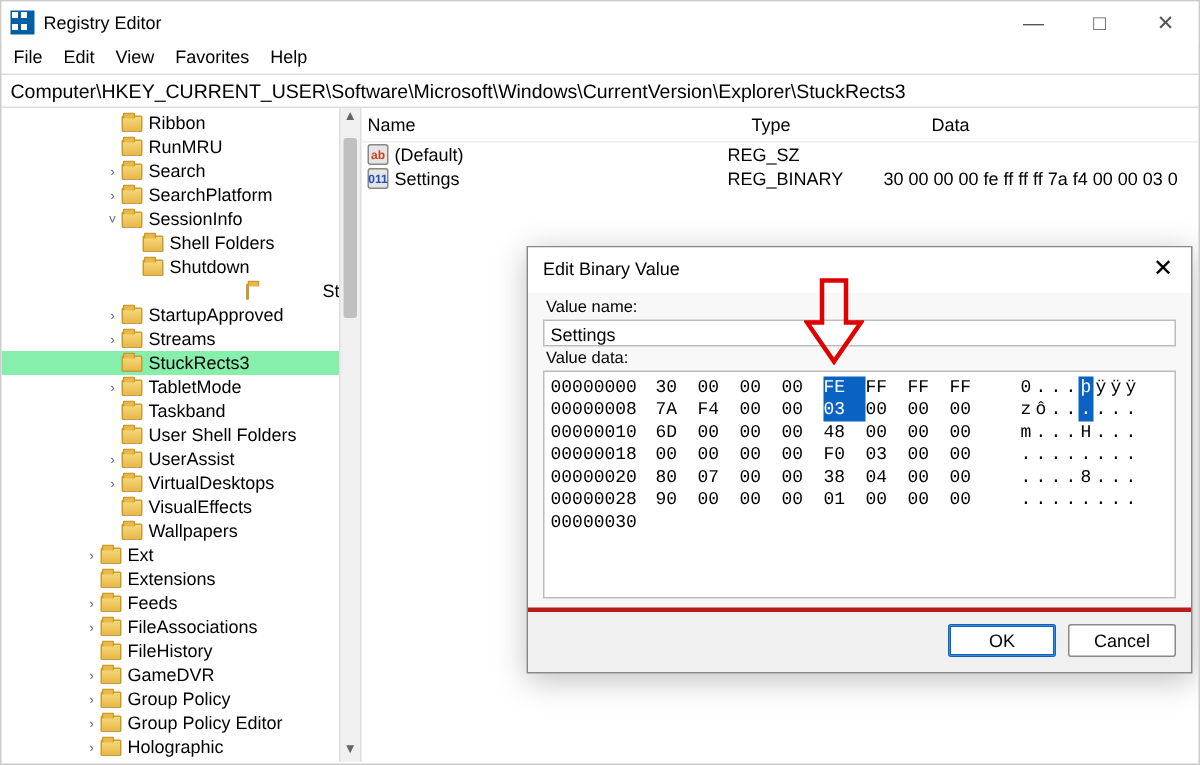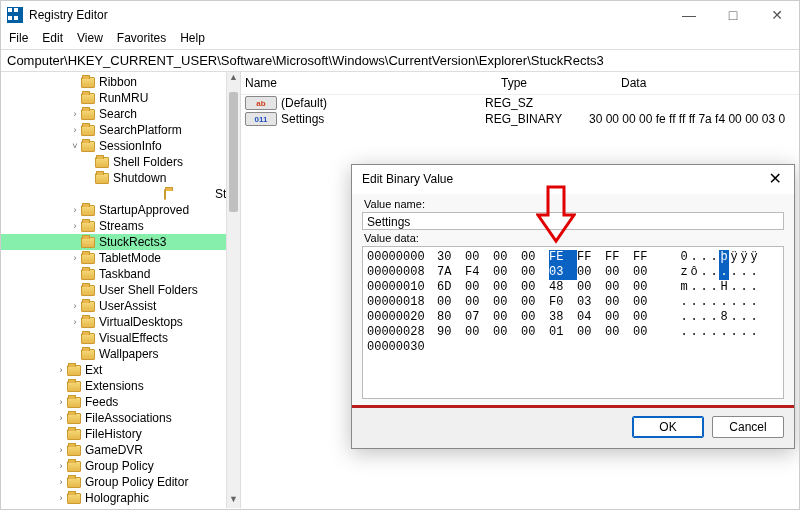--- a/index.html
+++ b/index.html
@@ -149,21 +149,21 @@
   .list-header .c-name { width: 256px; }
   .list-header .c-type { width: 120px; }
   .list-header .c-data { flex: 1; }
   .list-row {
     display: flex;
     align-items: center;
     padding: 0 4px;
     height: 16px;
   }
   .list-row .val-icon {
-    width: 32px; height: 14px;
+    width: 14px; height: 14px;
     border: 1px solid #888;
     border-radius: 2px;
     margin-right: 4px;
     font-size: 8px;
     font-weight: bold;
     display: flex;
     align-items: center;
     justify-content: center;
     background: #e5e5e5;
   }

